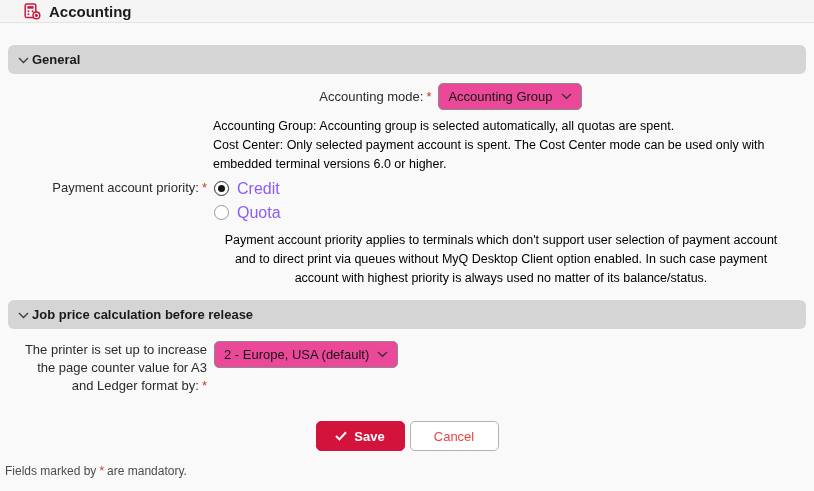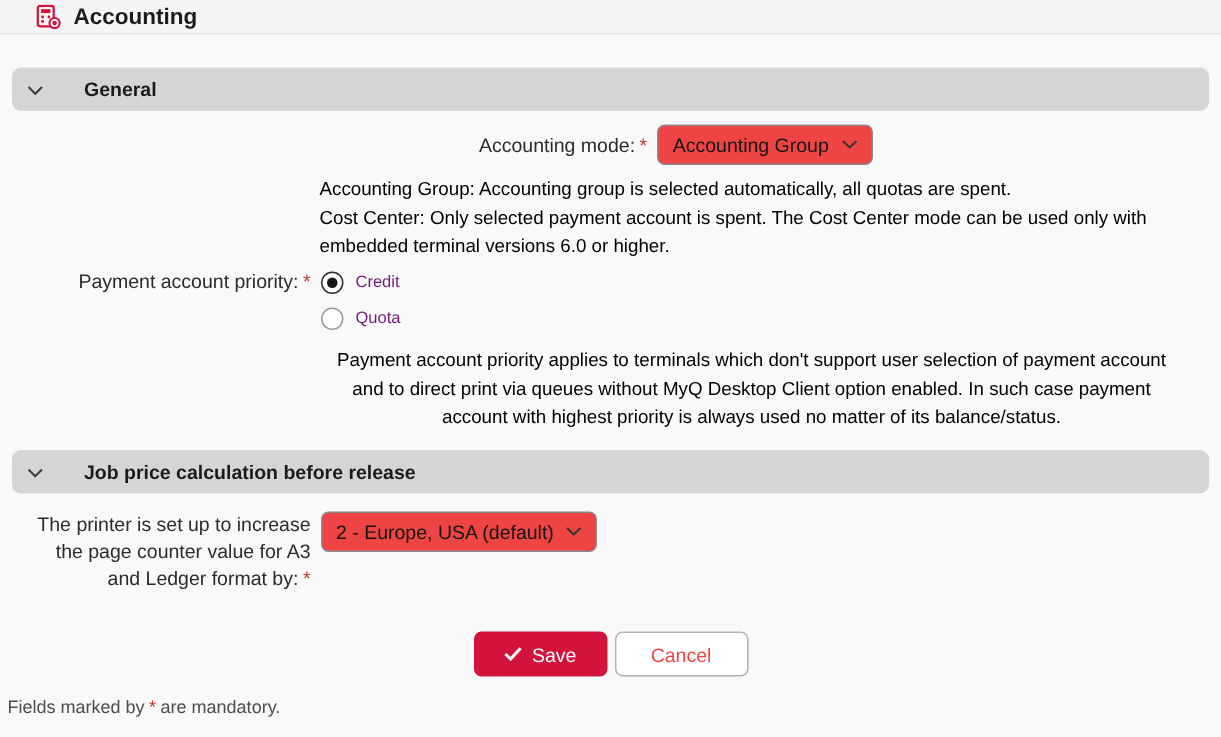--- a/index.html
+++ b/index.html
@@ -28,21 +28,21 @@
   
   .content { padding: 0 8px; }
   .section-bar {
     margin-top: 22px;
     height: 29px;
     background: #d5d5d5;
     border-radius: 6px;
     display: flex;
     align-items: center;
     padding: 0 10px;
-    gap: 27px;
+    gap: 3px;
     cursor: pointer;
   }
   .section-bar .chev-icon { display: inline-flex; margin-top: 1px; }
   .section-bar .section-title {
     font-size: 13px;
     font-weight: 700;
     color: #1a1a1a;
   }
   .section-bar.job { margin-top: 12px; }
   
@@ -61,21 +61,21 @@
   }
   .flabel .lbl-line { display: block; line-height: 18px; }
   .star { color: #c0392b; margin-left: 3px; }
   .fcontrol { margin-left: 7px; }
   
   .select {
     position: relative;
     display: inline-flex;
     align-items: center;
     height: 27px;
-    background: #ef4444;
+    background: #ec4899;
     border: 1px solid #8a8a8a;
     border-radius: 5px;
     padding: 0 28px 0 9px;
     font-size: 13px;
     color: #141414;
     cursor: pointer;
     white-space: nowrap;
   }
   .select .chev { position: absolute; right: 9px; display: inline-flex; }
   
@@ -100,21 +100,21 @@
     flex: 0 0 15px;
   }
   .radio.selected { border-color: #2b2b2b; }
   .radio.selected::after {
     content: "";
     position: absolute;
     inset: 3px;
     border-radius: 50%;
     background: #161616;
   }
-  .radio-label { font-size: 11px; color: #701a75; line-height: 15px; }
+  .radio-label { font-size: 16px; color: #8b5cf6; line-height: 15px; }
   
   .button-row {
     margin-top: 26px;
     display: flex;
     justify-content: center;
     gap: 5px;
   }
   .btn {
     height: 30px;
     min-width: 89px;
@@ -125,21 +125,21 @@
     align-items: center;
     justify-content: center;
     gap: 7px;
     cursor: pointer;
     padding: 0 14px;
   }
   .btn-save {
     background: #d2143c;
     border: 1px solid #d2143c;
     color: #ffffff;
-    font-weight: 400;
+    font-weight: 700;
   }
   .btn-cancel {
     background: #ffffff;
     border: 1px solid #b3b3b3;
     color: #ef4444;
   }
   
   .footer {
     margin-top: 13px;
     padding-left: 5px;

